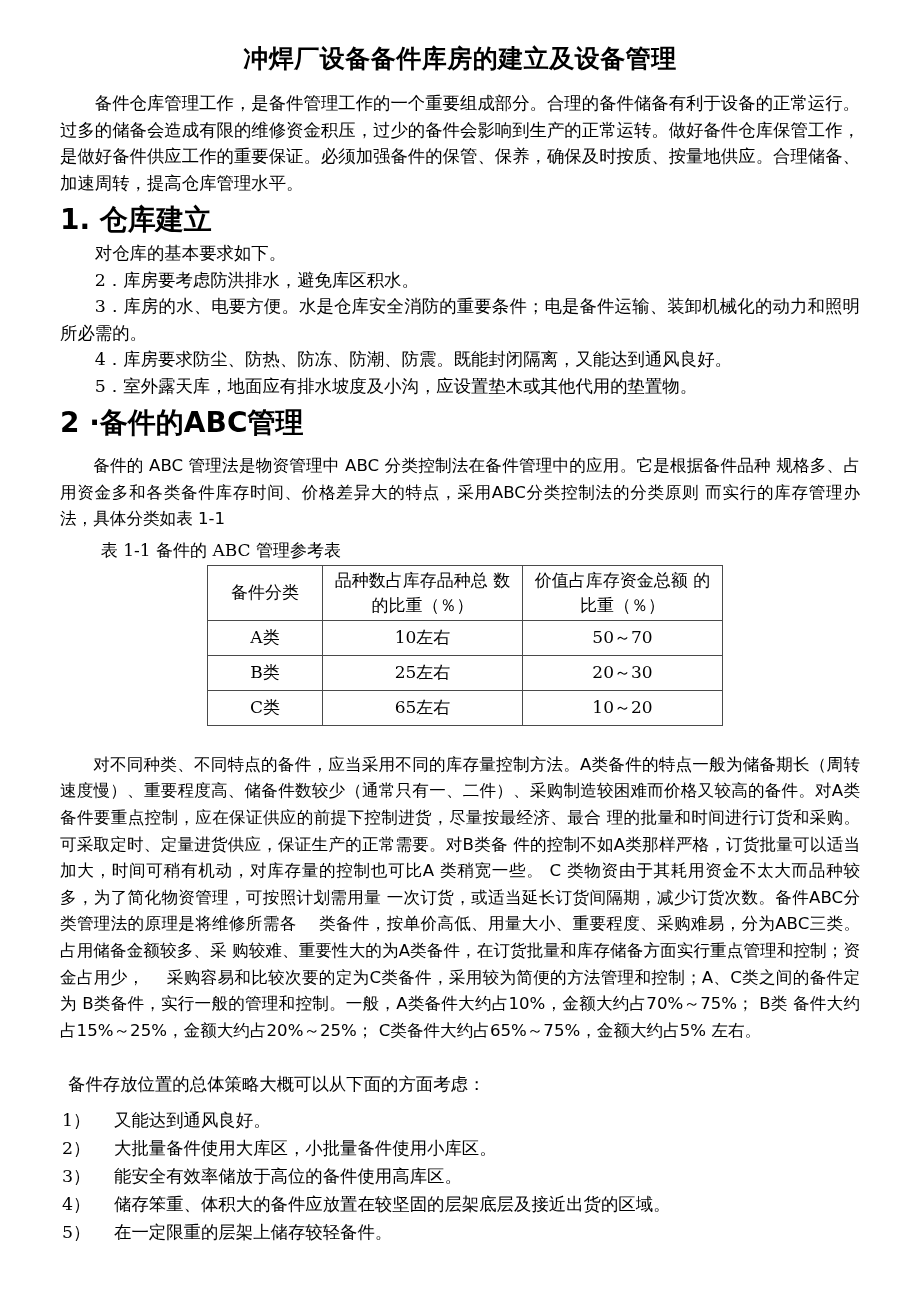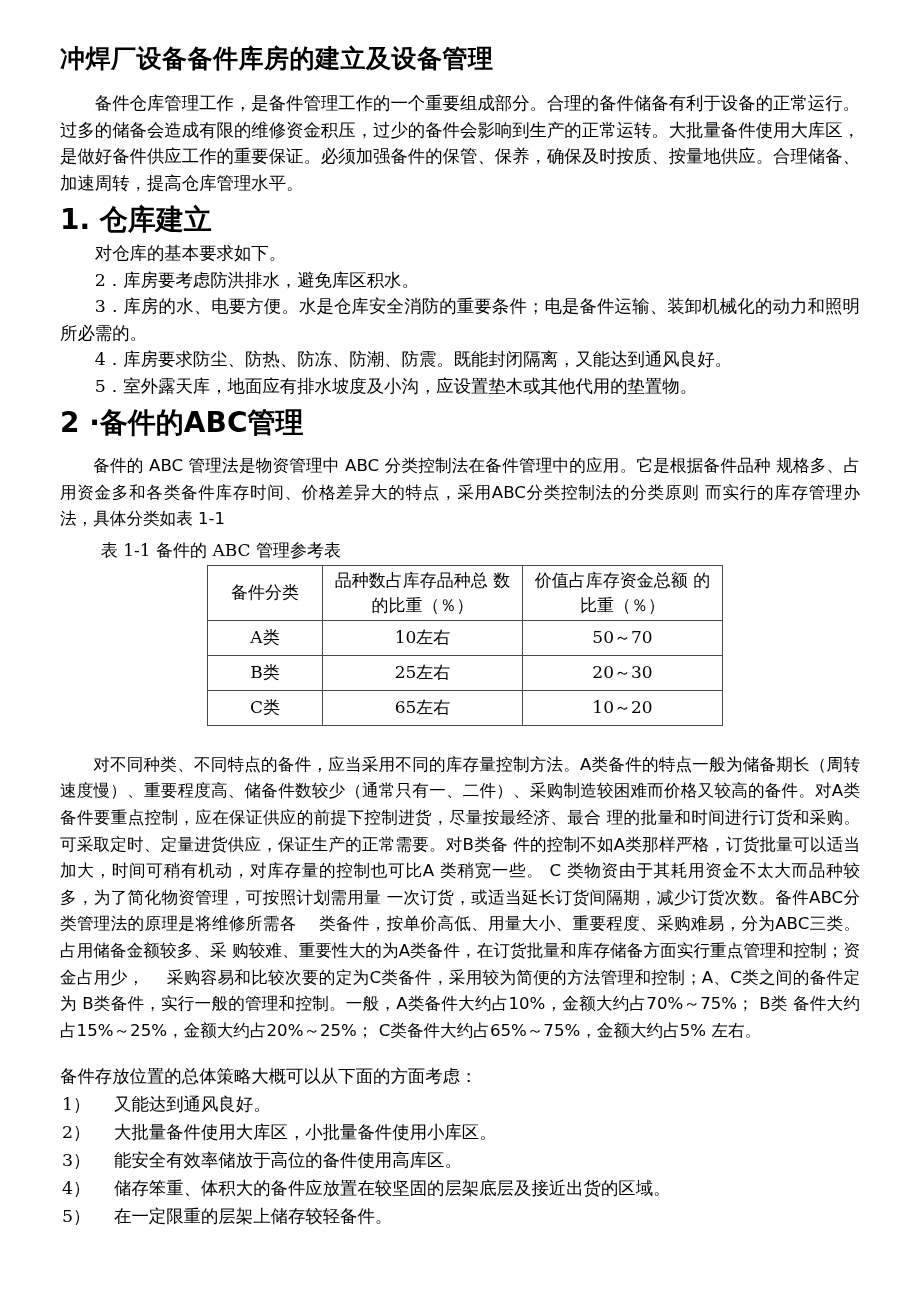--- a/index.html
+++ b/index.html
@@ -23,21 +23,21 @@
   }
   .content {
     position: absolute;
     left: 60px;
     top: 0;
     width: 800px;
   }
 
   
   .doc-title {
-    text-align: left;
+    text-align: center;
     font-family: "DejaVu Sans", "Liberation Sans", sans-serif;
     font-weight: bold;
     font-size: 25px;
     line-height: 1.2;
     letter-spacing: 0.5px;
     margin: 0;
     padding-top: 44px;
     padding-bottom: 16px;
   }
 
@@ -124,32 +124,32 @@
   }
   .blist .num {
     width: 52px;
     flex: 0 0 52px;
     padding-left: 2px;
   }
   .blist .txt { flex: 1 1 auto; }
   .lead-line {
     font-size: 17.4px;
     line-height: 28px;
-    margin: 0;
+    margin: 8px;
   }
 </style>
 </head>
 <body>
 
 <div class="page">
   <div class="content">
 
     <h1 class="doc-title">冲焊厂设备备件库房的建立及设备管理</h1>
 
-    <p class="para indent2">备件仓库管理工作，是备件管理工作的一个重要组成部分。合理的备件储备有利于设备的正常运行。过多的储备会造成有限的维修资金积压，过少的备件会影响到生产的正常运转。大批量备件使用大库区，是做好备件供应工作的重要保证。必须加强备件的保管、保养，确保及时按质、按量地供应。合理储备、加速周转，提高仓库管理水平。</p>
+    <p class="para indent2">备件仓库管理工作，是备件管理工作的一个重要组成部分。合理的备件储备有利于设备的正常运行。过多的储备会造成有限的维修资金积压，过少的备件会影响到生产的正常运转。做好备件仓库保管工作，是做好备件供应工作的重要保证。必须加强备件的保管、保养，确保及时按质、按量地供应。合理储备、加速周转，提高仓库管理水平。</p>
 
     <h2 class="sec-heading">1. 仓库建立</h2>
 
     <p class="para indent2">对仓库的基本要求如下。</p>
     <p class="para indent2">2．库房要考虑防洪排水，避免库区积水。</p>
     <p class="para indent2">3．库房的水、电要方便。水是仓库安全消防的重要条件；电是备件运输、装卸机械化的动力和照明所必需的。</p>
     <p class="para indent2">4．库房要求防尘、防热、防冻、防潮、防震。既能封闭隔离，又能达到通风良好。</p>
     <p class="para indent2">5．室外露天库，地面应有排水坡度及小沟，应设置垫木或其他代用的垫置物。</p>
 
     <h2 class="sec-heading">2 ·备件的ABC管理</h2>

